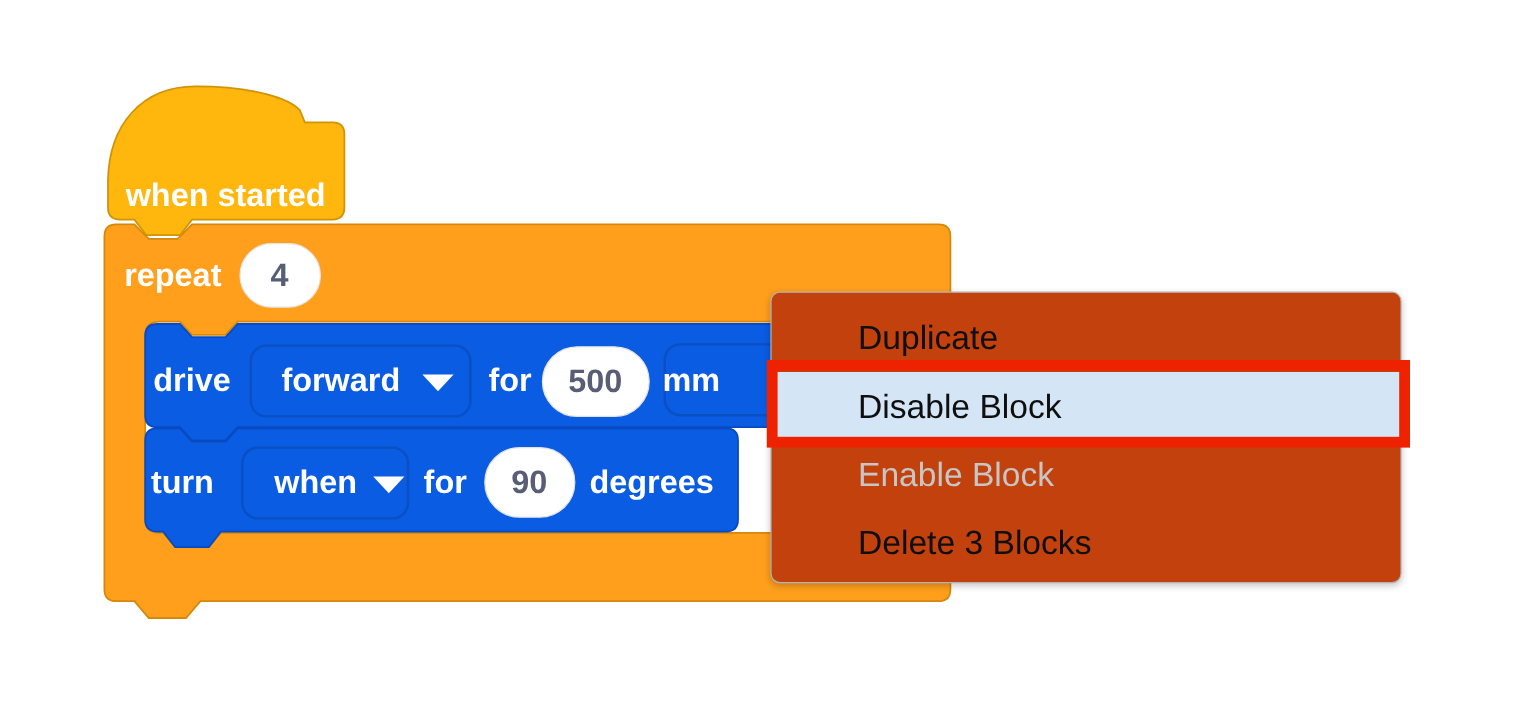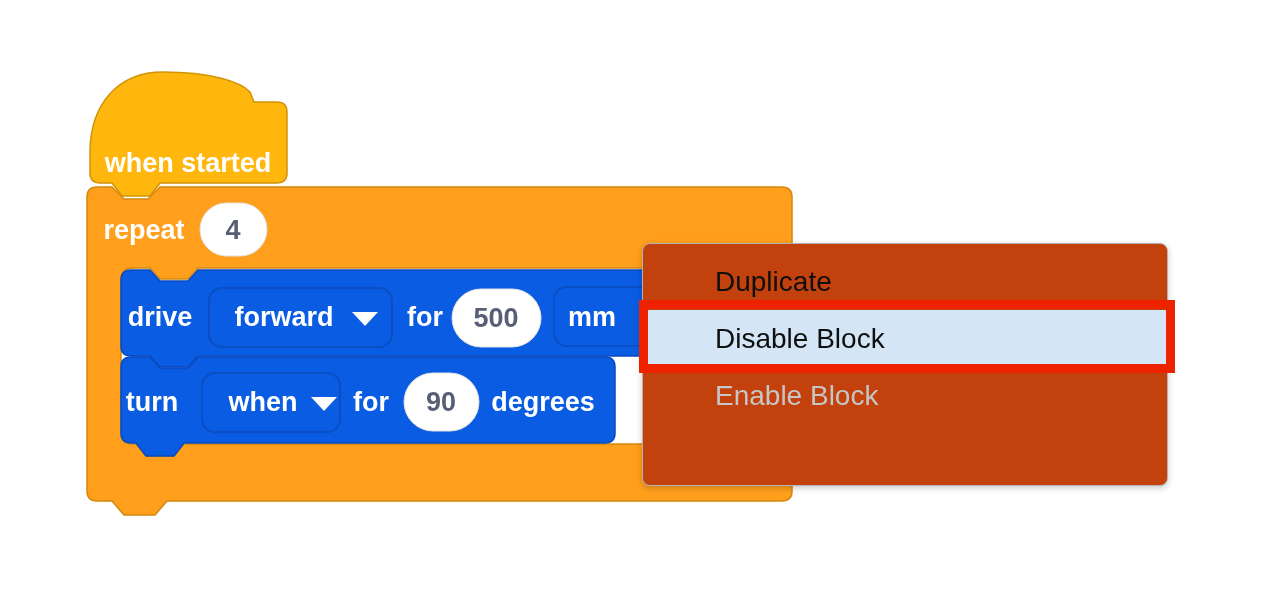--- a/index.html
+++ b/index.html
@@ -118,29 +118,30 @@
 
   <div class="blk-label" style="left:188px;top:143px;margin-top:20px;">when started</div>
 
   <div class="blk-label" style="left:144px;top:230px;">repeat</div>
   <div class="blk-value" style="left:233px;top:230px;">4</div>
 
   <div class="blk-label" style="left:160px;top:317px;">drive</div>
   <div class="blk-label" style="left:284px;top:317px;">forward</div>
   <div class="blk-label" style="left:425px;top:317px;">for</div>
   <div class="blk-value" style="left:496px;top:318px;">500</div>
-  <div class="blk-label" style="left:592px;top:317px;">mm</div>
+  <div class="blk-label" style="left:576px;top:317px;">mm</div>
 
   <div class="blk-label" style="left:152px;top:402px;">turn</div>
   <div class="blk-label" style="left:263px;top:402px;">when</div>
   <div class="blk-label" style="left:371px;top:402px;">for</div>
   <div class="blk-value" style="left:441px;top:402px;">90</div>
   <div class="blk-label" style="left:543px;top:402px;">degrees</div>
 
   <div class="context-menu">
     <div class="menu-item">Duplicate</div>
     <div class="menu-item highlighted">Disable Block</div>
     <div class="menu-item disabled">Enable Block</div>
+    <div class="menu-item">Delete 3 Blocks</div>
   </div>
 
   <div class="annotation-box"></div>
 
 </div>
 
 </body></html>

